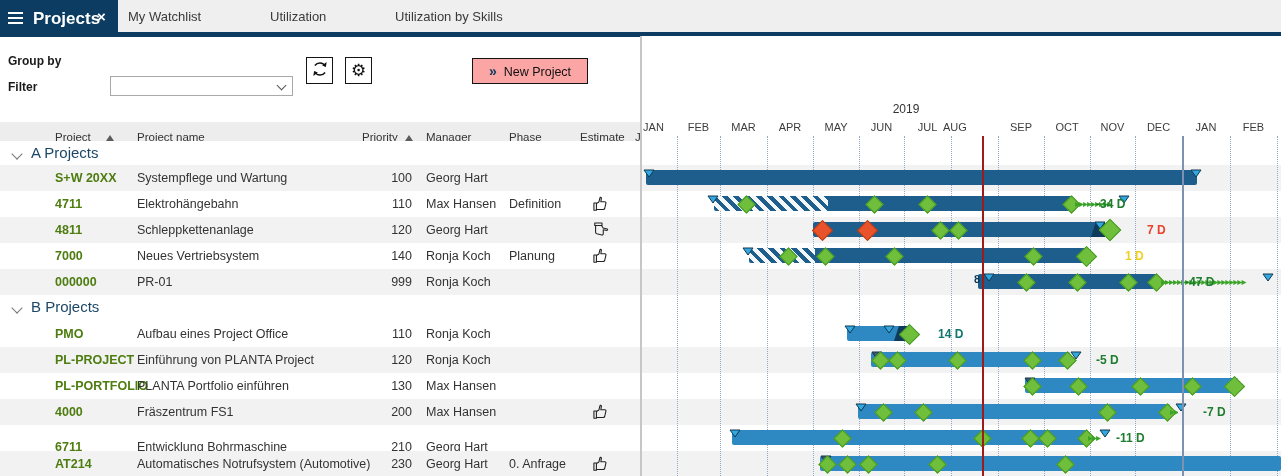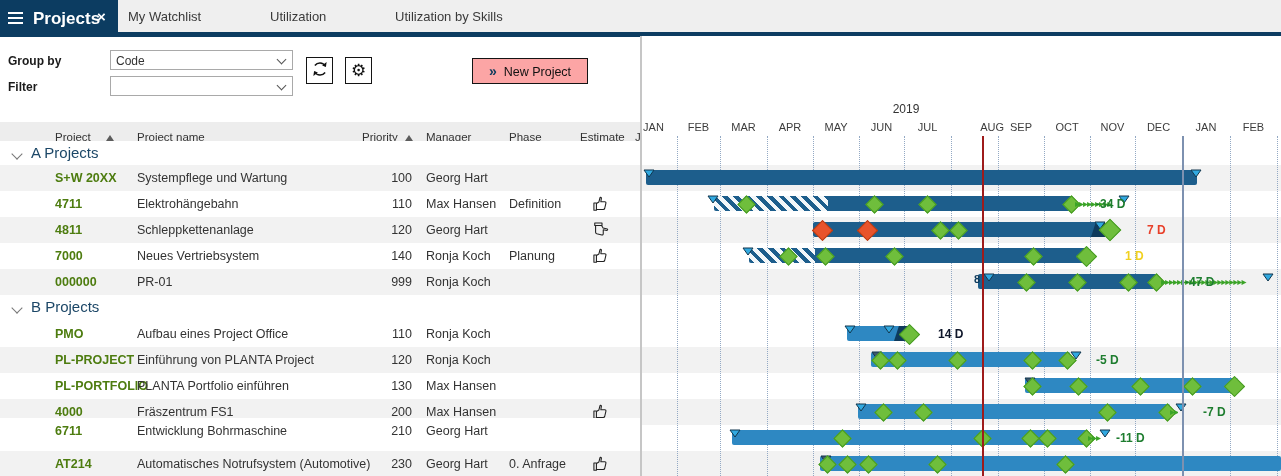--- a/index.html
+++ b/index.html
@@ -78,24 +78,20 @@
         </span>
       <span class="tab-label">Projects</span>
       <span class="tab-close">×</span>
     </div>
     <span class="tab t1">My Watchlist</span>
     <span class="tab t2">Utilization</span>
     <span class="tab t3">Utilization by Skills</span>
   </div>
 
   <span class="lbl" style="left:8px;top:54px;">Group by</span>
-  <div class="sel" style="top:50px;">
-    <span>Code</span>
-    <i class="chev"></i>
-  </div>
   <span class="lbl" style="left:8px;top:80px;">Filter</span>
   <div class="sel" style="top:76px;">
     <span></span>
     <i class="chev"></i>
   </div>
 
   <button class="icon-btn" style="left:306px;">
     <svg width="22" height="22" viewBox="0 0 24 24">
       <path d="M17.8 8.6A7 7 0 0 0 6.4 8.1" fill="none" stroke="#111" stroke-width="1.6"></path>
       <polygon points="19.2,4.3 18.5,9.8 14.3,8.1" fill="#111"></polygon>
@@ -203,21 +199,21 @@
         <div class="trow" style="top:399px;background:#f2f2f2;">
       <span class="id">4000</span>
       <span class="nm">Fräszentrum FS1</span>
       <span class="pr">200</span>
       <span class="mg">Max Hansen</span>
       <span class="ph"></span>
       <span class="est"><svg viewBox="0 0 24 24" width="20" height="20" style="transform:rotate(0deg);">
   <path d="M3.5 10.8h3v8.7h-3z M6.5 18.6v-7.3l3-1.8 1.3-5c.2-.8 1.7-.6 1.7.4l-.7 4.4h4.8c.9 0 1.5.8 1.3 1.6l-1.4 6.2c-.2.8-.9 1.4-1.7 1.4H6.5z" fill="none" stroke="#222" stroke-width="1.3" stroke-linejoin="round"></path>
             </svg></span>
     </div>
-        <div class="trow" style="top:418px;background:#fff;">
+        <div class="trow" style="top:434px;background:#fff;">
       <span class="id">6711</span>
       <span class="nm">Entwicklung Bohrmaschine</span>
       <span class="pr">210</span>
       <span class="mg">Georg Hart</span>
       <span class="ph"></span>
       <span class="est"></span>
     </div>
         <div class="trow" style="top:451px;background:#f2f2f2;">
       <span class="id">AT214</span>
       <span class="nm">Automatisches Notrufsystem (Automotive)</span>
@@ -255,21 +251,21 @@
       <div class="gridline" style="left:540px;"></div>
       <div class="gridline" style="left:588px;"></div>
       <div class="gridline" style="left:635px;"></div>
       <span class="mon" style="left:-2.5px;width:28px;text-align:center;">JAN</span>
       <span class="mon" style="left:42.5px;width:28px;text-align:center;">FEB</span>
       <span class="mon" style="left:87.5px;width:28px;text-align:center;">MAR</span>
       <span class="mon" style="left:134px;width:28px;text-align:center;">APR</span>
       <span class="mon" style="left:180px;width:28px;text-align:center;">MAY</span>
       <span class="mon" style="left:225.5px;width:28px;text-align:center;">JUN</span>
       <span class="mon" style="left:271.5px;width:28px;text-align:center;">JUL</span>
-      <span class="mon" style="left:334px;width:28px;text-align:right;">AUG</span>
+      <span class="mon" style="left:301px;width:28px;text-align:left;">AUG</span>
       <span class="mon" style="left:365px;width:28px;text-align:center;">SEP</span>
       <span class="mon" style="left:411px;width:28px;text-align:center;">OCT</span>
       <span class="mon" style="left:456.5px;width:28px;text-align:center;">NOV</span>
       <span class="mon" style="left:502.5px;width:28px;text-align:center;">DEC</span>
       <span class="mon" style="left:550px;width:28px;text-align:center;">JAN</span>
       <span class="mon" style="left:597.5px;width:28px;text-align:center;">FEB</span>
       <div class="gbar dark" style="left:4px;top:134px;width:551px;"></div>
       <svg width="12" height="9" style="position:absolute;left:1px;top:133px;">
                <polygon points="1,1 11,1 6,8" fill="#31a9e0" stroke="#12374e" stroke-width="1"></polygon>
       </svg>
@@ -385,19 +381,19 @@
       <div class="dia" style="left:198.5px;top:421.5px;width:13px;height:13px;background:#6fbe3c;border:1px solid #459a22;transform:rotate(45deg);"></div>
       <div class="dia" style="left:219.5px;top:421.5px;width:13px;height:13px;background:#6fbe3c;border:1px solid #459a22;transform:rotate(45deg);"></div>
       <div class="dia" style="left:288.5px;top:421.5px;width:13px;height:13px;background:#6fbe3c;border:1px solid #459a22;transform:rotate(45deg);"></div>
       <div class="dia" style="left:416.5px;top:421.5px;width:13px;height:13px;background:#6fbe3c;border:1px solid #459a22;transform:rotate(45deg);"></div>
       <div class="vline" style="left:540px;width:2px;background:#7d91b0;"></div>
       <div class="vline" style="left:340px;width:2px;background:#9e1b1b;"></div>
       <span class="dlabel" style="left:454px;top:161px;color:#1e7d2f;">-34 D</span>
       <span class="dlabel" style="left:505px;top:187px;color:#e8402a;">7 D</span>
       <span class="dlabel" style="left:483px;top:213px;color:#f1d120;">1 D</span>
       <span class="dlabel" style="left:543px;top:239px;color:#1e7d2f;">-47 D</span>
-      <span class="dlabel" style="left:296px;top:291px;color:#0f172a;">14 D</span>
+      <span class="dlabel" style="left:296px;top:291px;color:#0f766e;">14 D</span>
       <span class="dlabel" style="left:454px;top:317px;color:#1e7d2f;">-5 D</span>
       <span class="dlabel" style="left:561px;top:369px;color:#1e7d2f;">-7 D</span>
       <span class="dlabel" style="left:474px;top:395px;color:#1e7d2f;">-11 D</span>
     </div>
 
 </div>
 
 </body></html>

